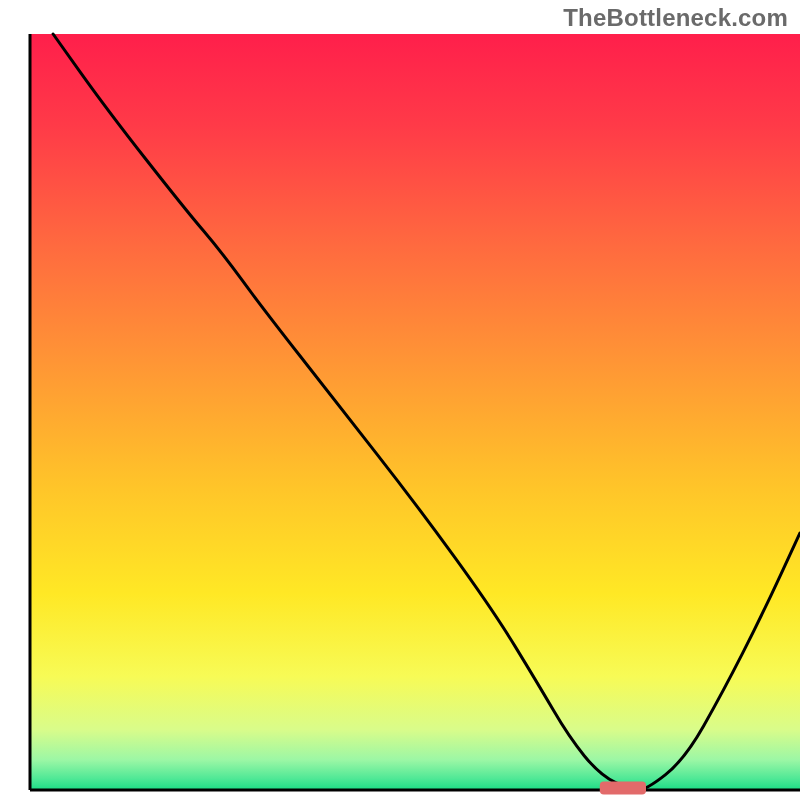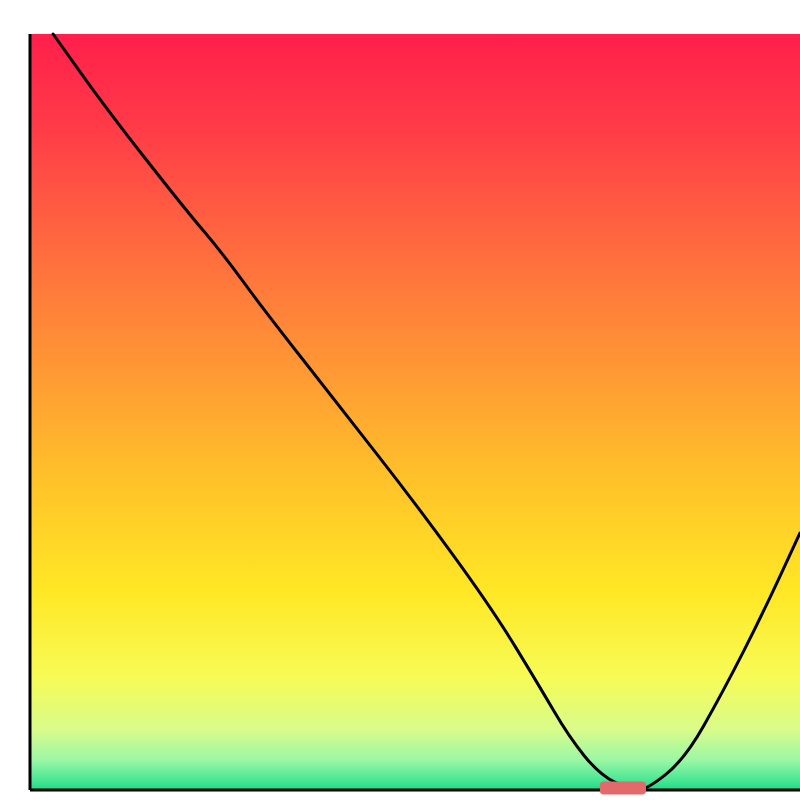--- a/index.html
+++ b/index.html
@@ -33,20 +33,21 @@
     left: 0;
     width: 800px;
     height: 800px;
     display: block;
   }
 </style>
 </head>
 <body>
 
 <div class="frame">
+  <div class="watermark">TheBottleneck.com</div>
 
   <svg class="plot" viewBox="0 0 800 800" preserveAspectRatio="none">
     <defs>
       <linearGradient id="bgGrad" x1="0" y1="0" x2="0" y2="1">
           <stop offset="0%" stop-color="#ff1f4b"></stop>
           <stop offset="12%" stop-color="#ff3a48"></stop>
           <stop offset="28.000000000000004%" stop-color="#ff6a3f"></stop>
           <stop offset="45%" stop-color="#ff9a34"></stop>
           <stop offset="60%" stop-color="#ffc529"></stop>
           <stop offset="74%" stop-color="#ffe825"></stop>

